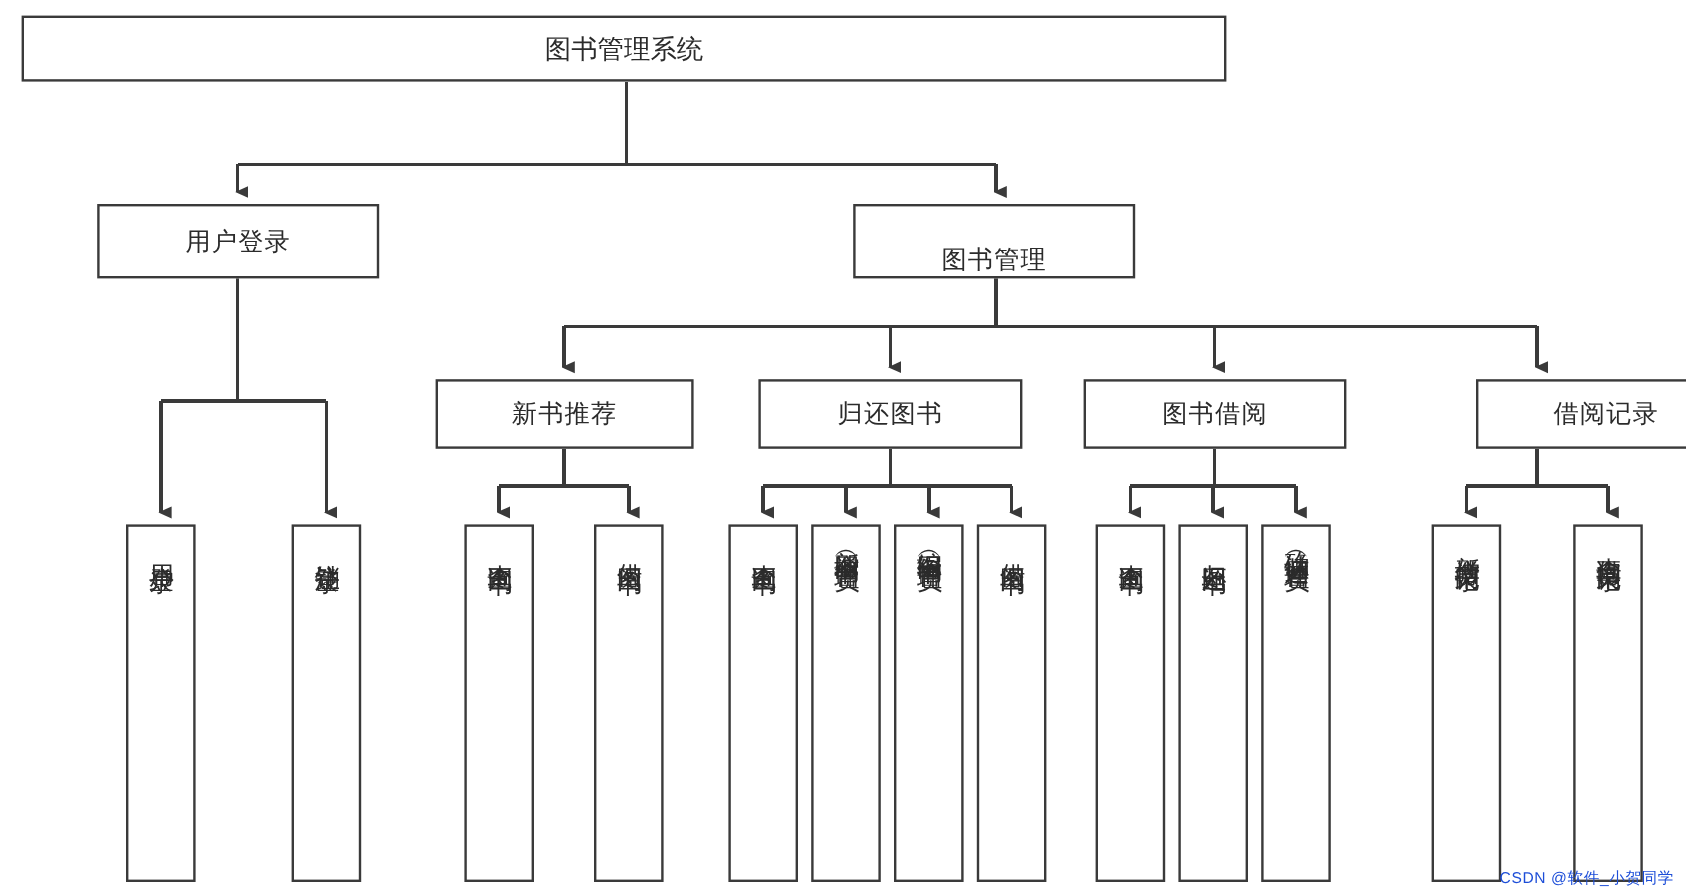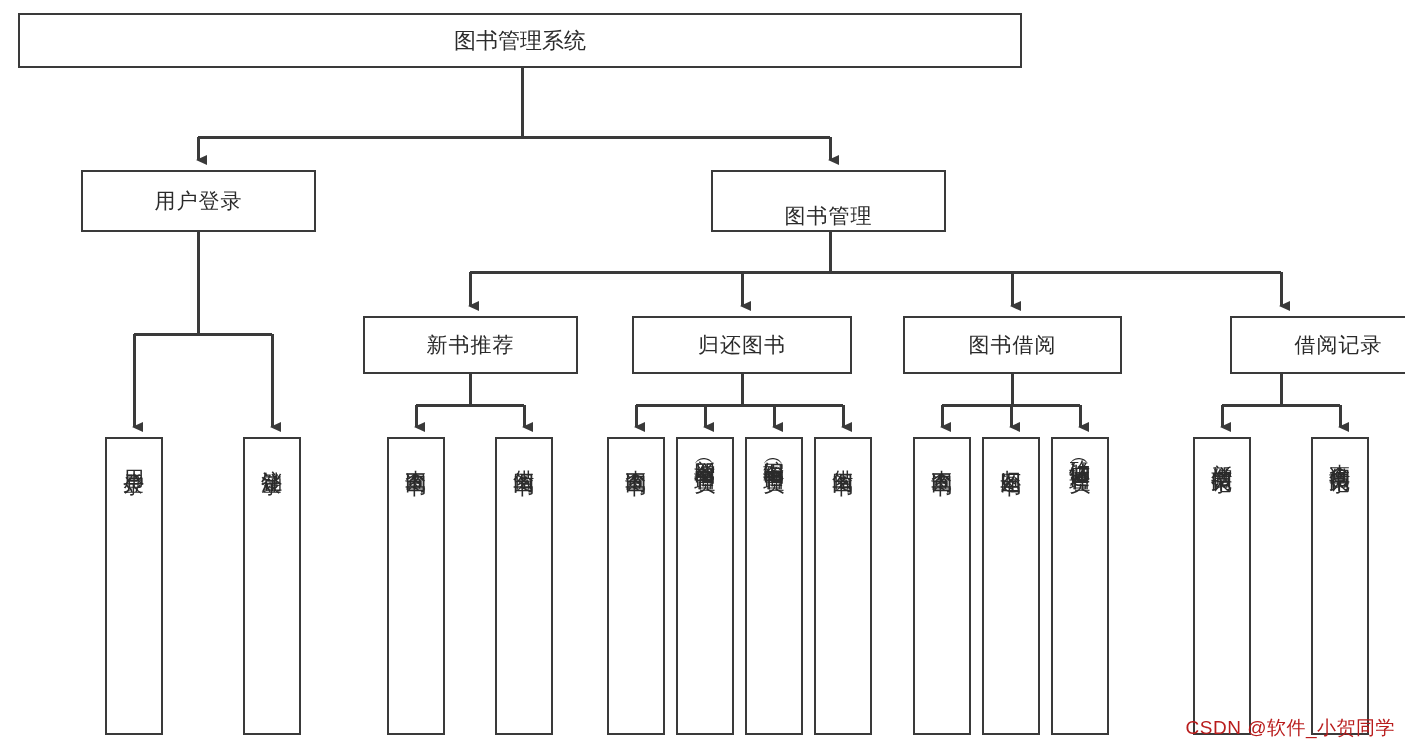--- a/index.html
+++ b/index.html
@@ -56,22 +56,22 @@
     white-space: nowrap;
     color: #2b2b2b;
   }
   .vlabel.tall {
     padding-top: 0;
   }
   #watermark {
     position: absolute;
     right: 10px;
     bottom: 6px;
-    font-size: 19px;
-    color: #b91c1c;
+    font-size: 13px;
+    color: #1d4ed8;
     letter-spacing: 0.5px;
     white-space: nowrap;
     font-family: "Liberation Sans", "DejaVu Sans", sans-serif;
   }
 </style>
 </head>
 <body>
 
 <div id="canvas">
 

